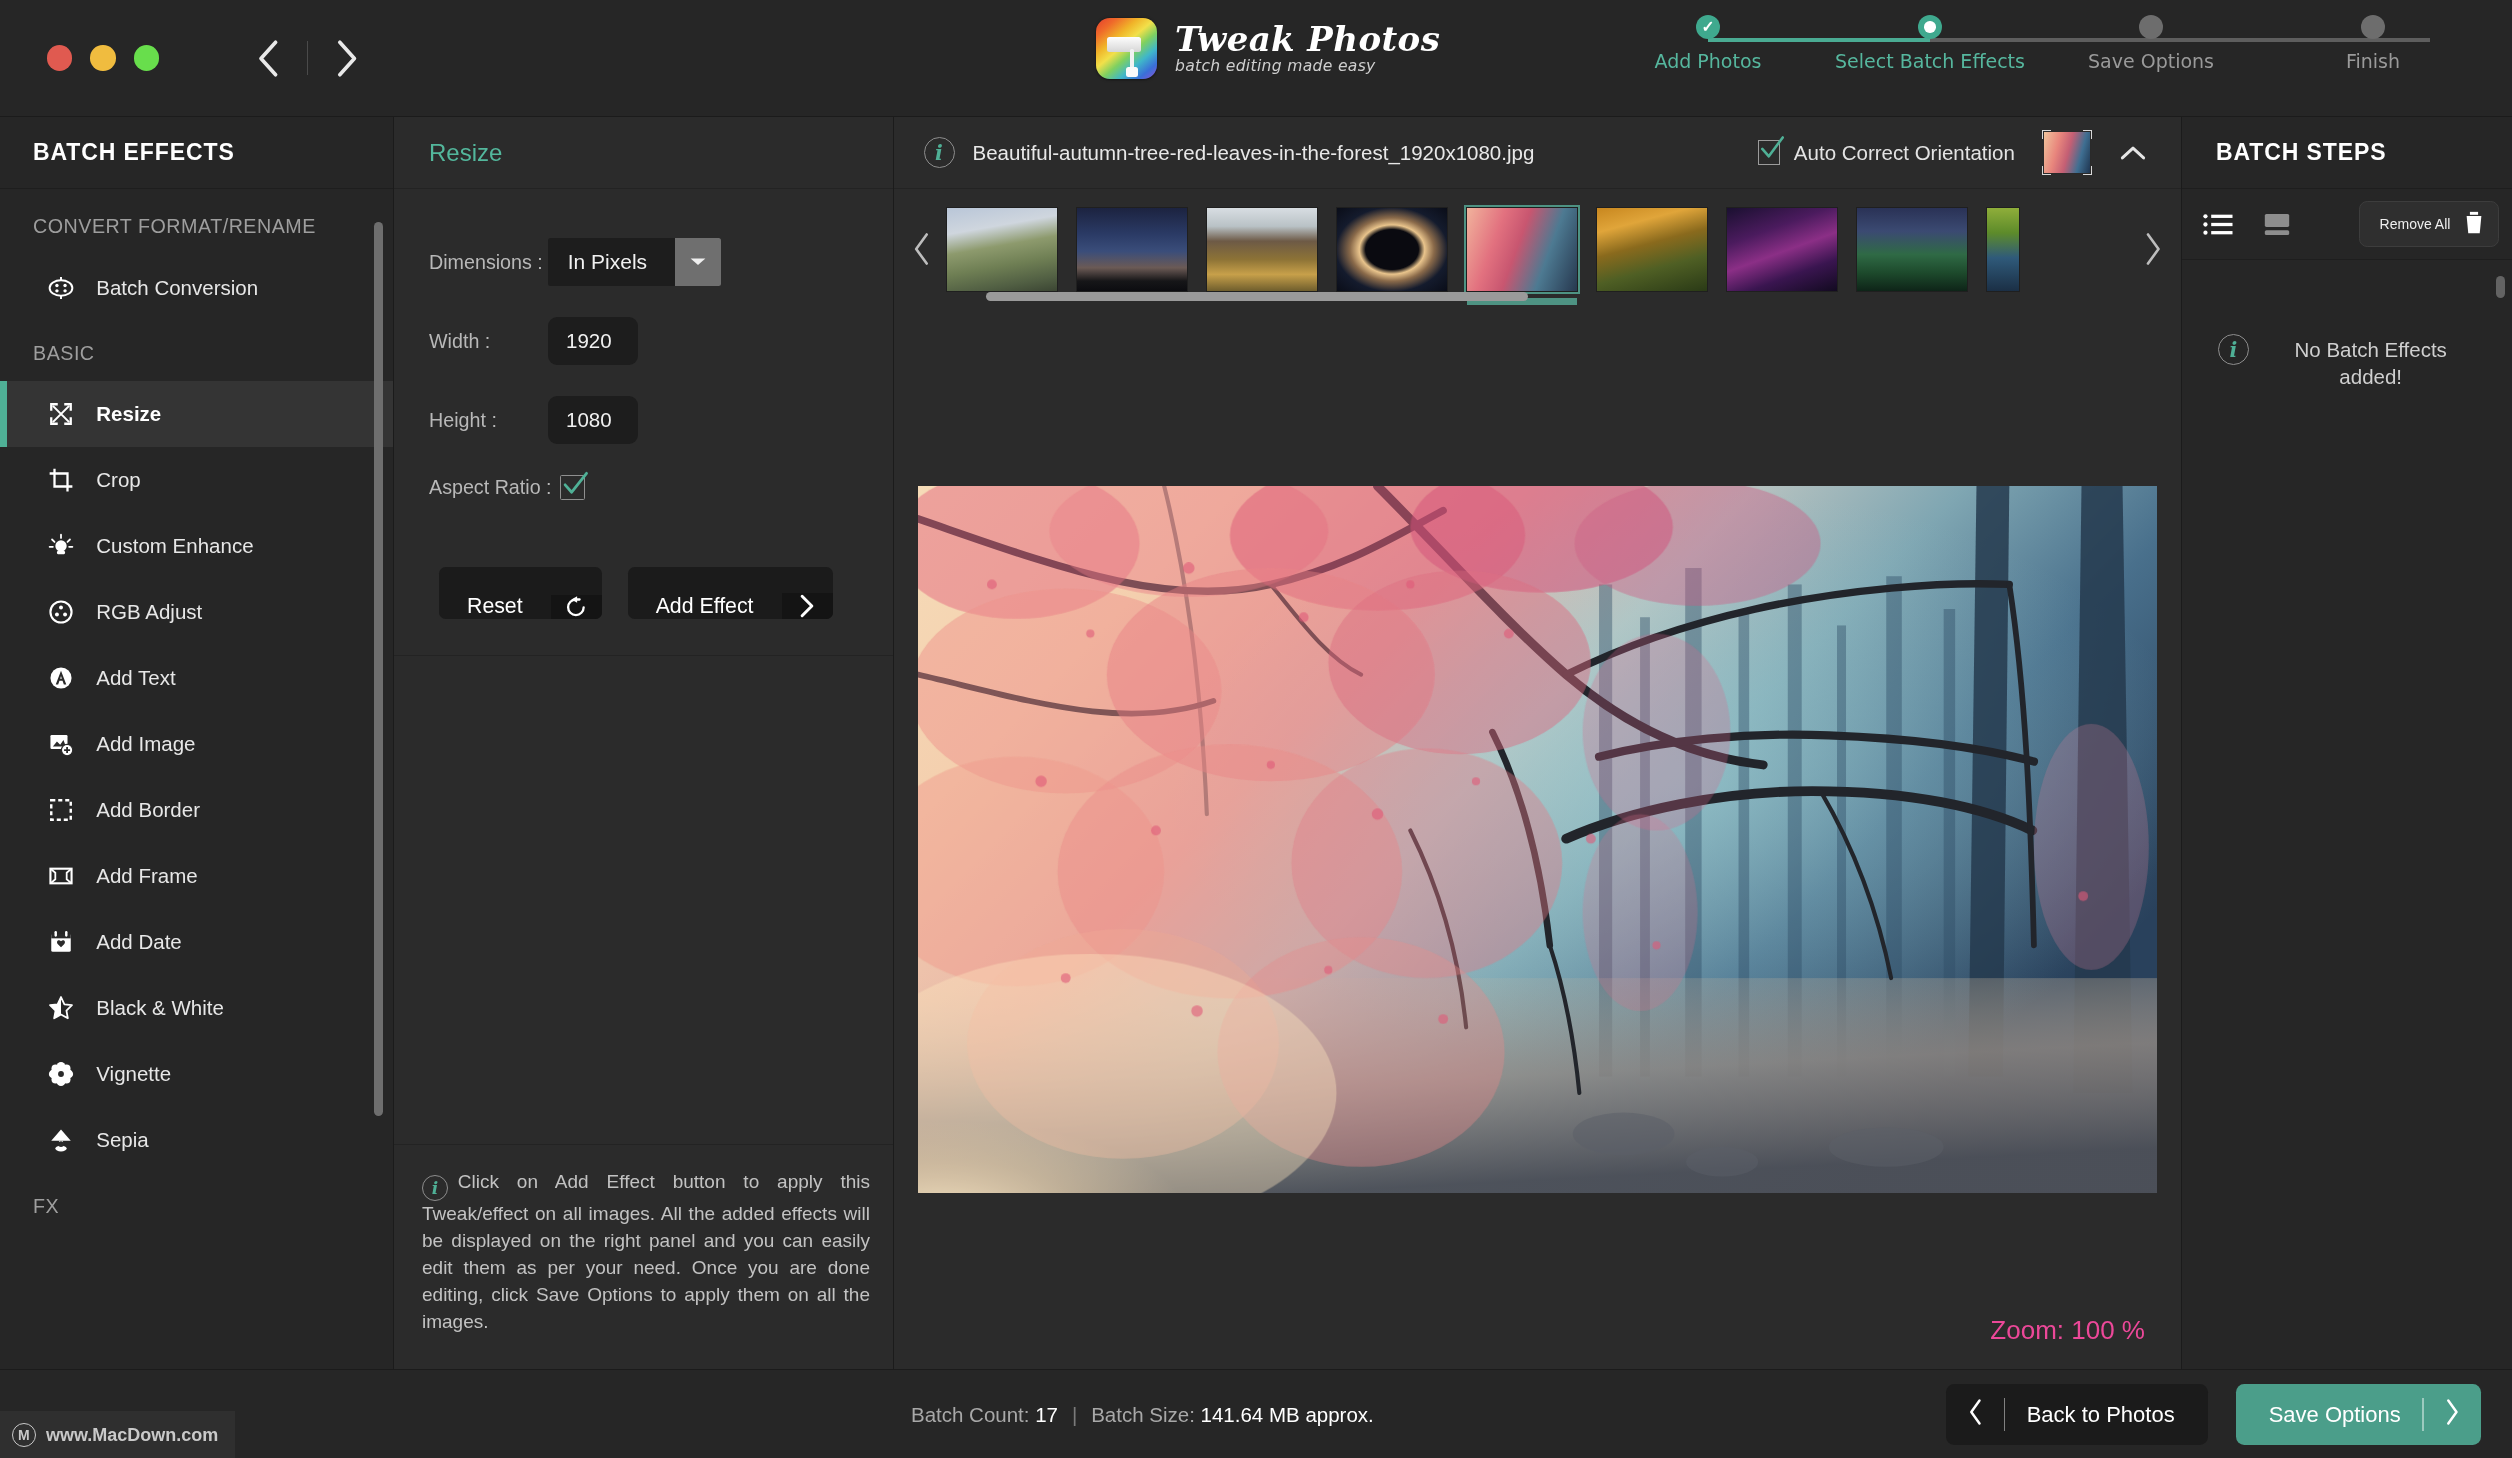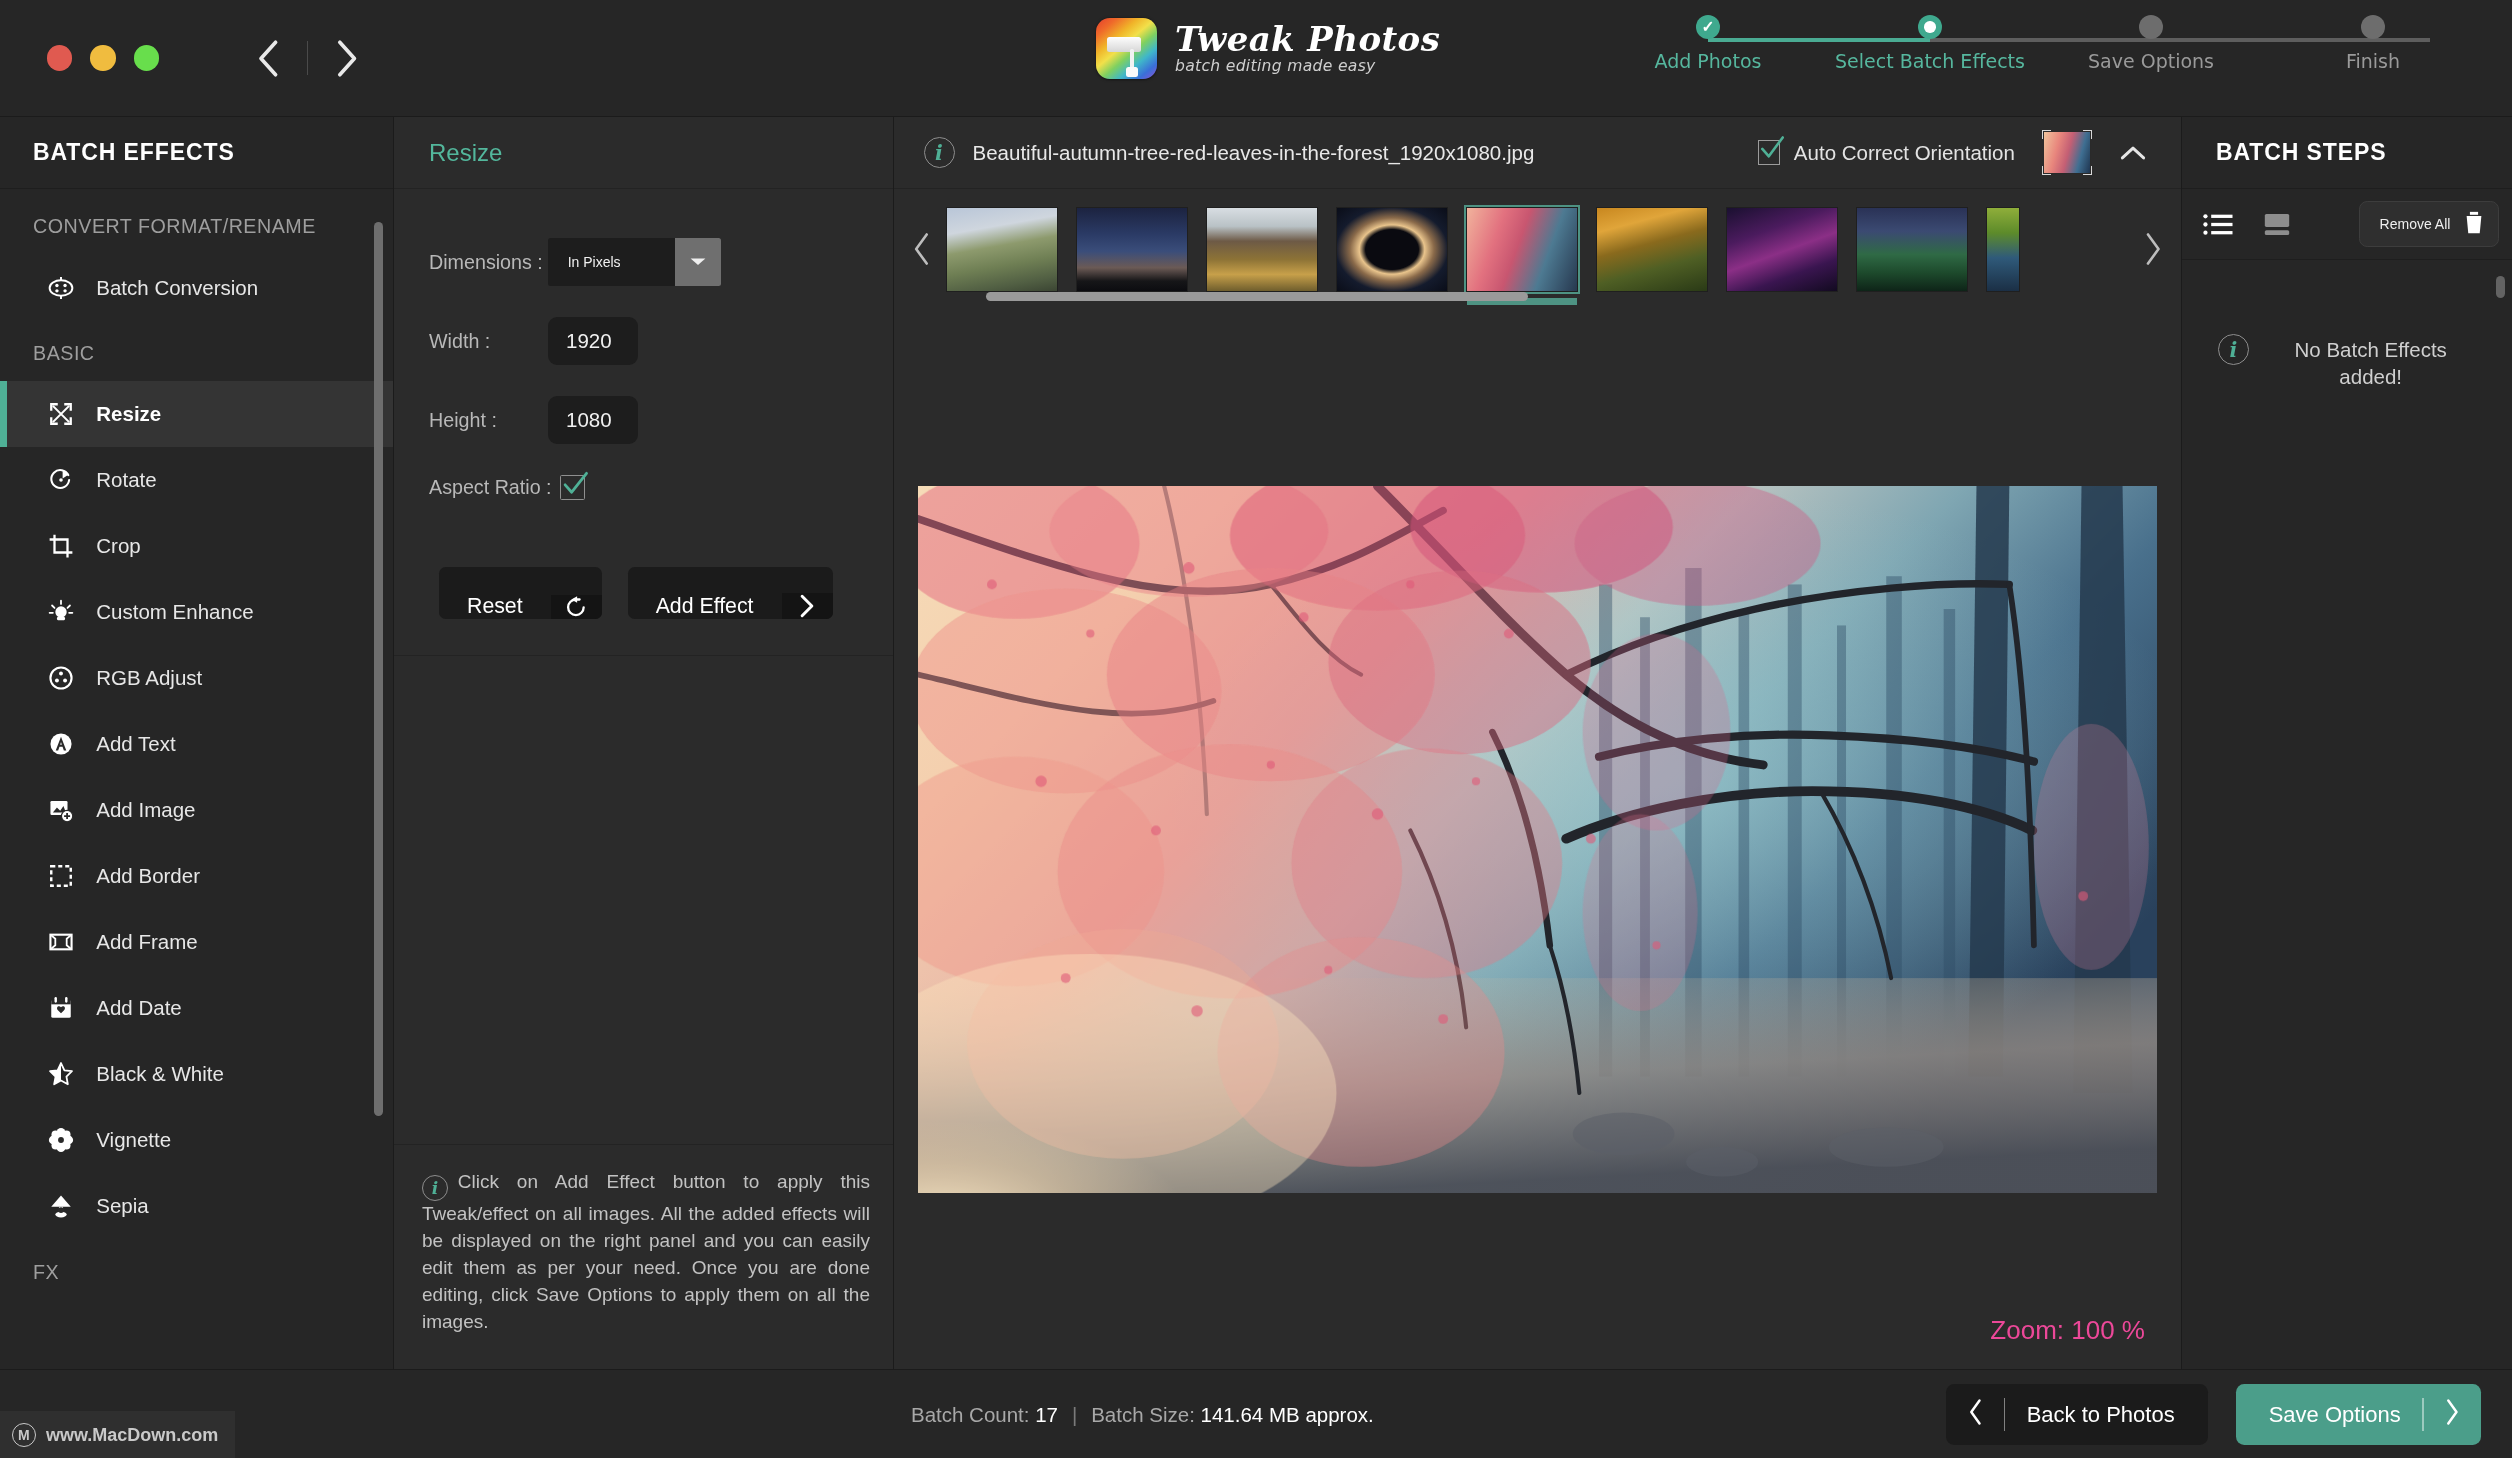--- a/index.html
+++ b/index.html
@@ -195,21 +195,21 @@
   }
   .ep-label {
     width: 119px; flex: 0 0 119px;
     font-size: 19.7px; color: #b8b8b8;
   }
   .ep-select {
     display: flex; align-items: stretch;
     height: 48px; border-radius: 2.5px; overflow: hidden;
   }
   .ep-select .val {
-    background: #1d1d1d; color: #f1f1f1; font-size: 14px;
+    background: #1d1d1d; color: #f1f1f1; font-size: 21px;
     display: flex; align-items: center; padding: 0 19.7px;
     min-width: 127px;
   }
   .ep-select .arrow {
     width: 46px; background: #6f6f6f;
     display: flex; align-items: center; justify-content: center;
   }
   .ep-input {
     width: 90px; height: 48px; background: #1d1d1d;
     color: #f1f1f1; font-size: 20.5px; border: none;
@@ -518,30 +518,20 @@
                 <path d="M6 6 L26 26 M26 6 L6 26" stroke="#fff" stroke-width="2.6"></path>
                 <path d="M4 12 L4 4 L12 4" stroke="#fff" stroke-width="2.8" fill="none"></path>
                 <path d="M28 12 L28 4 L20 4" stroke="#fff" stroke-width="2.8" fill="none"></path>
                 <path d="M4 20 L4 28 L12 28" stroke="#fff" stroke-width="2.8" fill="none"></path>
                 <path d="M28 20 L28 28 L20 28" stroke="#fff" stroke-width="2.8" fill="none"></path>
               </svg>
           </span>
           <span>Resize</span>
         </div>
 
-        <div class="sb-item">
-          <span class="sb-ico">
-            <svg width="26" height="26" viewBox="0 0 32 32">
-                <path d="M25 10 A11 11 0 1 0 26 16" stroke="#fff" stroke-width="2.6" fill="none" stroke-linecap="round"></path>
-                <path d="M18 3 L26 9 L18 14" fill="#fff"></path>
-                <circle cx="16" cy="16" r="2.2" fill="#fff"></circle>
-              </svg>
-          </span>
-          <span>Rotate</span>
-        </div>
 
         <div class="sb-item">
           <span class="sb-ico">
             <svg width="26" height="26" viewBox="0 0 32 32">
                 <path d="M8 2 L8 24 L30 24" stroke="#fff" stroke-width="2.8" fill="none"></path>
                 <path d="M2 8 L24 8 L24 30" stroke="#fff" stroke-width="2.8" fill="none"></path>
               </svg>
           </span>
           <span>Crop</span>
         </div>

